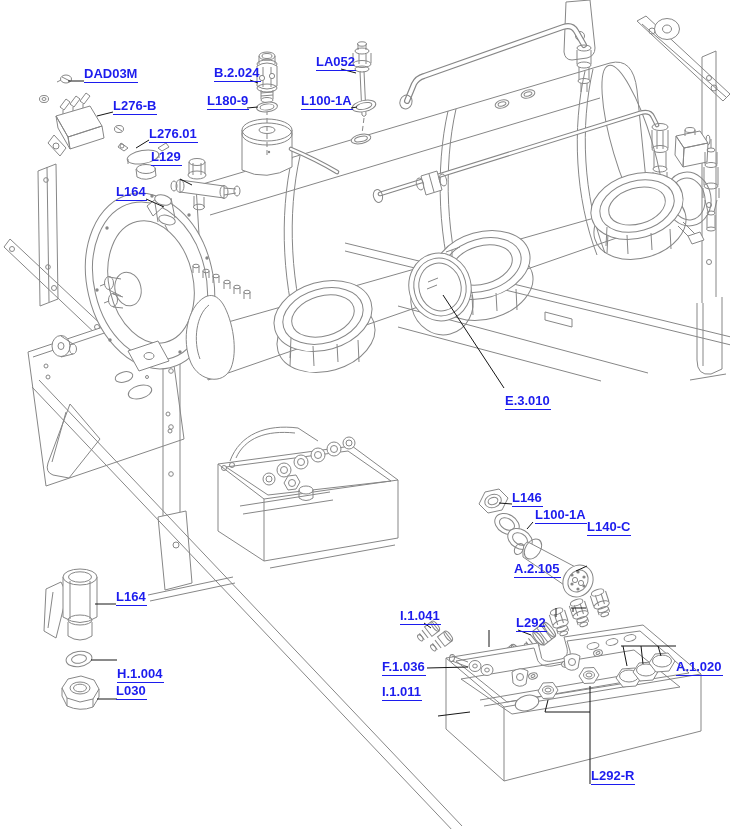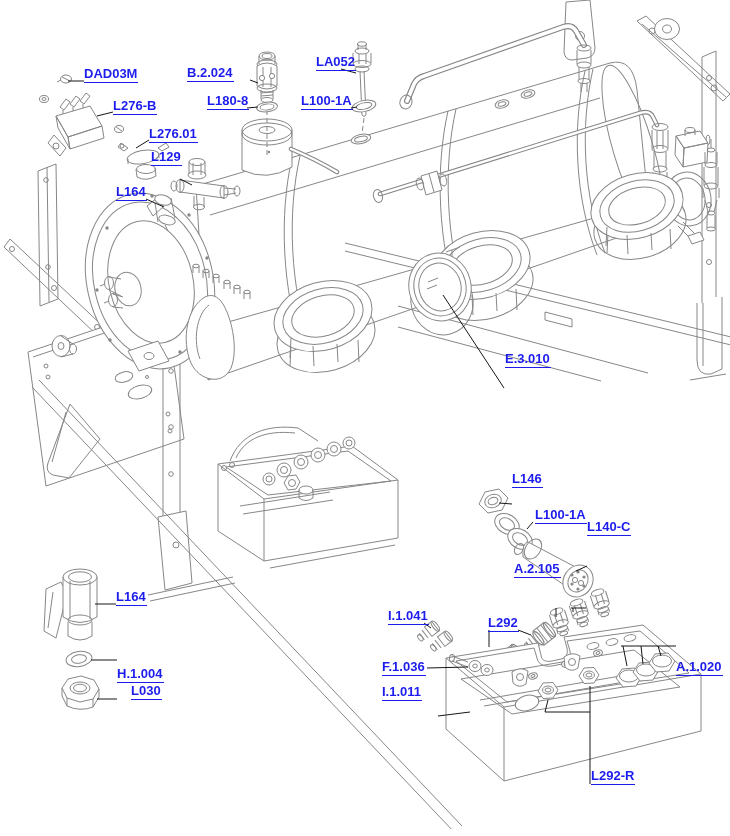--- a/index.html
+++ b/index.html
@@ -509,32 +509,32 @@
     <path class="ld" d="M91,660 L117,660"></path>
     <path class="ld" d="M97,699 L117,699"></path>
   </g>
 </svg>
 
 <div class="lbl" style="left:84px;top:67px">DAD03M</div>
 <div class="lbl" style="left:113px;top:99px">L276-B</div>
 <div class="lbl" style="left:149px;top:127px">L276.01</div>
 <div class="lbl" style="left:151px;top:150px">L129</div>
 <div class="lbl" style="left:116px;top:185px">L164</div>
-<div class="lbl" style="left:187px;top:66px">B.2.024</div>
-<div class="lbl" style="left:207px;top:94px">L180-8</div>
+<div class="lbl" style="left:214px;top:66px">B.2.024</div>
+<div class="lbl" style="left:207px;top:94px">L180-9</div>
 <div class="lbl" style="left:316px;top:55px">LA052</div>
 <div class="lbl" style="left:301px;top:94px">L100-1A</div>
-<div class="lbl" style="left:505px;top:352px">E.3.010</div>
-<div class="lbl" style="left:512px;top:472px">L146</div>
+<div class="lbl" style="left:505px;top:394px">E.3.010</div>
+<div class="lbl" style="left:512px;top:491px">L146</div>
 <div class="lbl" style="left:535px;top:508px">L100-1A</div>
 <div class="lbl" style="left:587px;top:520px">L140-C</div>
 <div class="lbl" style="left:514px;top:562px">A.2.105</div>
-<div class="lbl" style="left:488px;top:616px">L292</div>
+<div class="lbl" style="left:516px;top:616px">L292</div>
 <div class="lbl" style="left:676px;top:660px">A.1.020</div>
-<div class="lbl" style="left:388px;top:609px">I.1.041</div>
+<div class="lbl" style="left:400px;top:609px">I.1.041</div>
 <div class="lbl" style="left:382px;top:685px">I.1.011</div>
 <div class="lbl" style="left:382px;top:660px">F.1.036</div>
 <div class="lbl" style="left:591px;top:769px">L292-R</div>
 <div class="lbl" style="left:116px;top:590px">L164</div>
 <div class="lbl" style="left:117px;top:667px">H.1.004</div>
-<div class="lbl" style="left:131px;top:684px">L030</div>
+<div class="lbl" style="left:116px;top:684px">L030</div>
 
 </div>
 
 </body></html>

